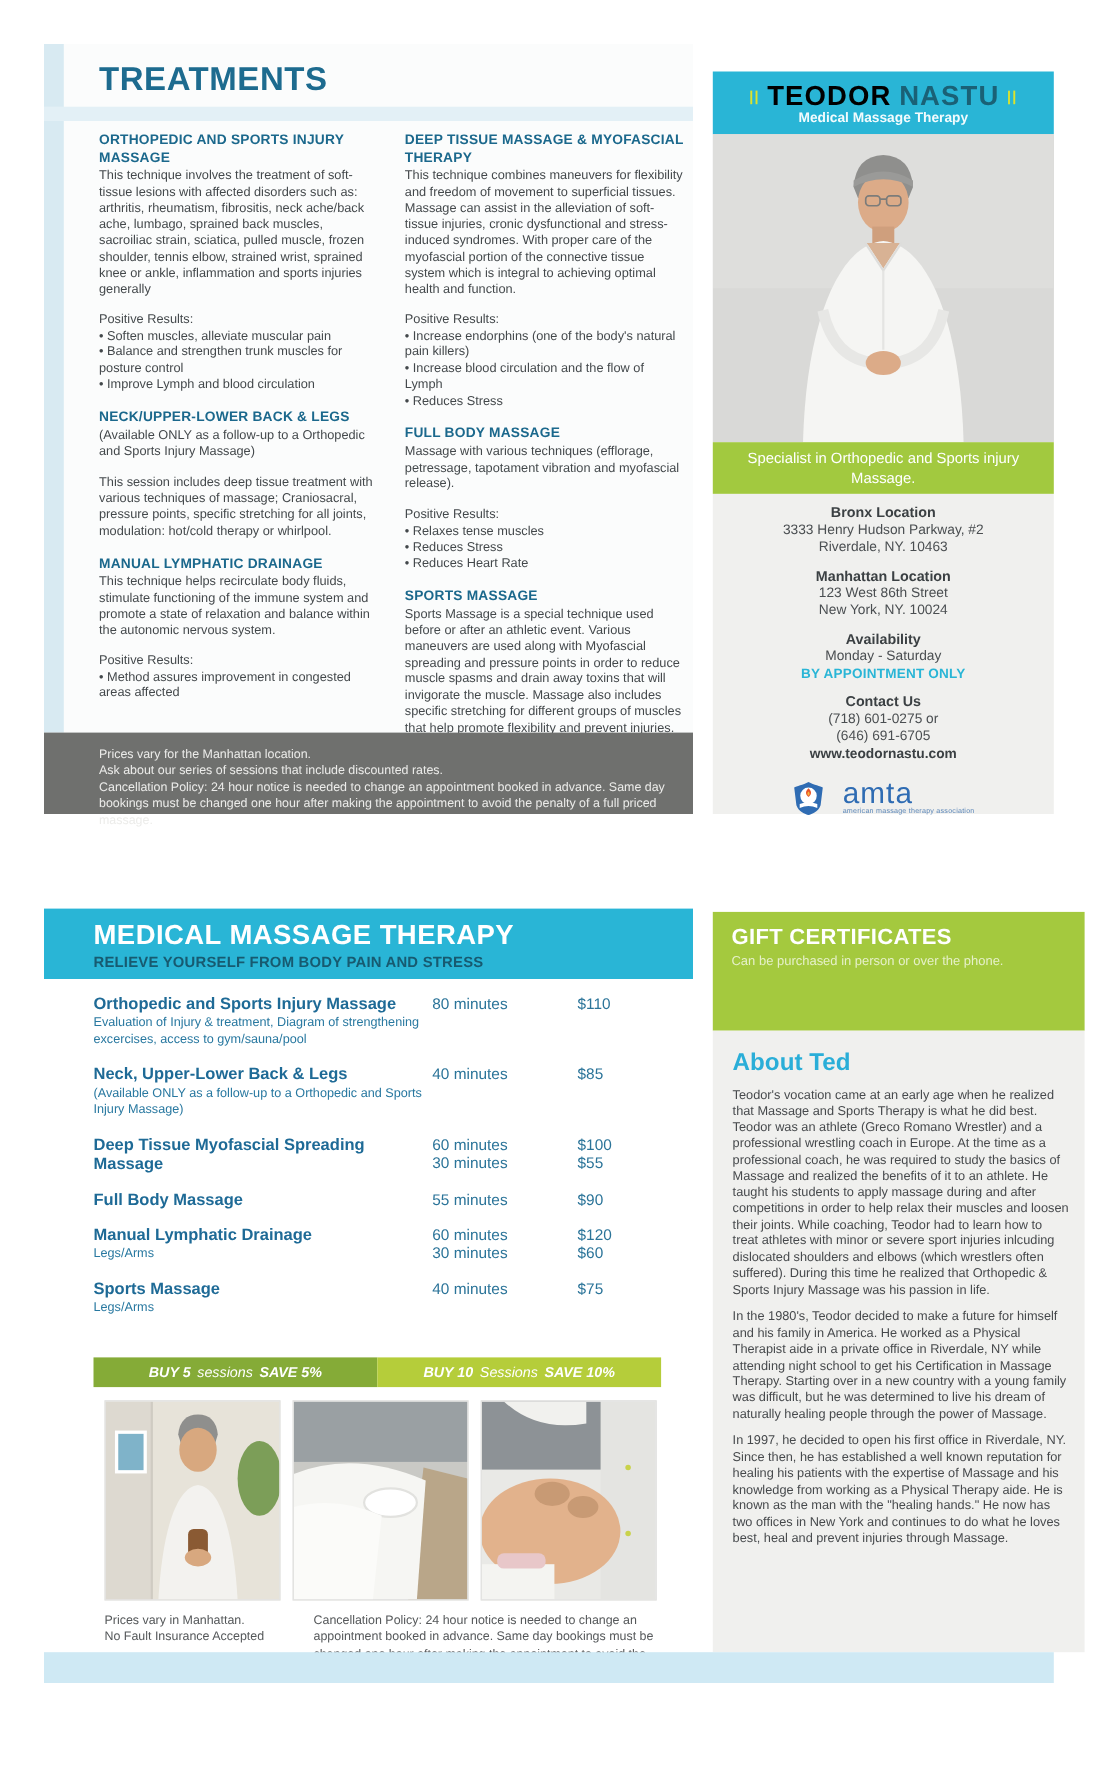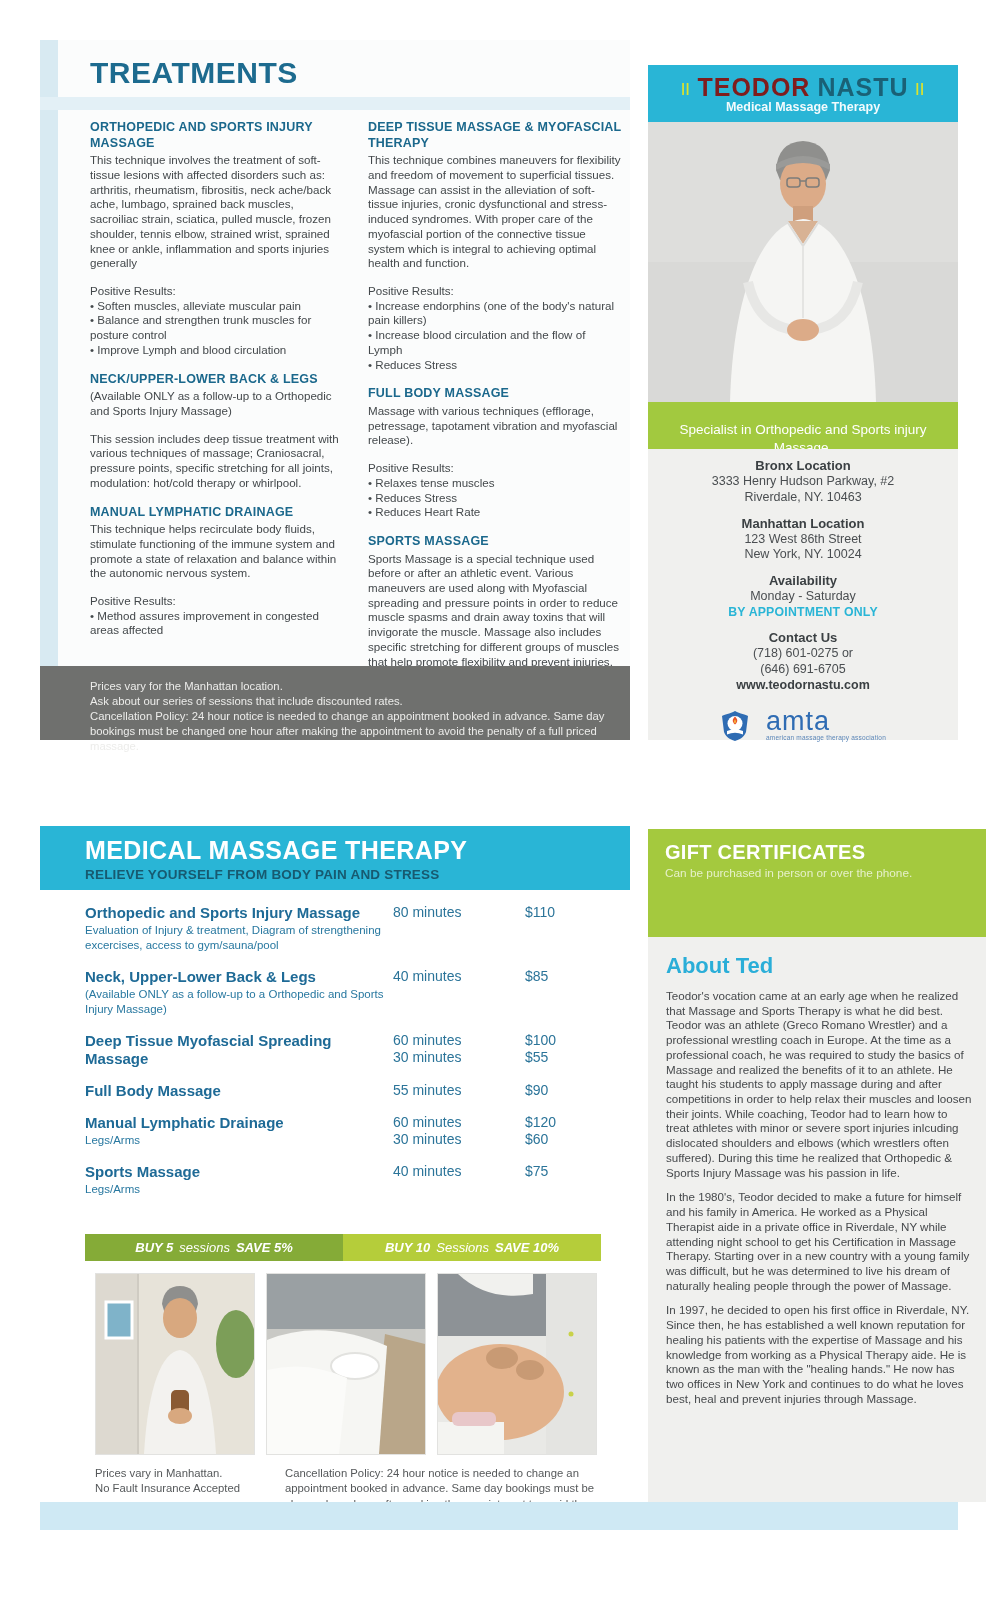--- a/index.html
+++ b/index.html
@@ -25,27 +25,27 @@
   .t-sec li{font-size:11.6px;color:#43484b;line-height:1.27;}
   .t-sec li::before{content:"• ";}
   .t-footer{position:absolute;left:0;right:0;bottom:0;height:74px;background:#6f706e;color:#ececea;
     font-size:11.3px;line-height:1.32;padding:13px 16px 13px 50px;box-sizing:border-box;}
 
   
   .sidebar-top{position:absolute;left:648px;top:40px;width:310px;height:700px;}
   .brand{position:absolute;top:25px;left:0;right:0;height:57px;background:#29b5d6;text-align:center;color:#fff;}
   .brand-line{display:flex;justify-content:center;align-items:center;gap:7px;margin-top:8px;}
   .brand-mark{color:#dde32b;font-weight:bold;font-size:13px;letter-spacing:1px;}
-  .brand-first{font-size:25px;font-weight:bold;letter-spacing:1px;color:#7f1d1d;}
+  .brand-first{font-size:25px;font-weight:bold;letter-spacing:1px;color:#000000;}
   .brand-last{font-size:25px;font-weight:bold;letter-spacing:1px;color:#1a6176;}
   .brand-sub{font-size:12.5px;font-weight:bold;margin-top:-2px;color:#f2fbfd;}
   .portrait{position:absolute;top:82px;left:0;right:0;height:280px;background:#d6d6d4;overflow:hidden;}
   .spec-band{position:absolute;top:362px;left:0;right:0;height:47px;background:#a2c93f;color:#ffffff;
     font-size:13.5px;line-height:1.35;text-align:center;padding-top:6px;box-sizing:border-box;}
-  .spec-band .inner{width:250px;margin:13px auto;}
+  .spec-band .inner{width:250px;margin:0 auto;}
   .info{position:absolute;top:409px;left:0;right:0;bottom:0;background:#f0f0ee;text-align:center;
     font-size:12.5px;color:#4a4e51;line-height:1.25;padding-top:9px;}
   .info-block{margin-bottom:10px;}
   .info-head{font-weight:bold;color:#3b4043;font-size:13px;}
   .appt{color:#29b5d6;font-weight:bold;font-size:12.3px;letter-spacing:.2px;}
   .site{font-weight:bold;color:#3b4043;cursor:pointer;}
   .amta{display:flex;justify-content:center;align-items:center;gap:16px;margin-top:16px;}
   .amta-text-wrap{text-align:left;}
   .amta-name{font-size:27px;color:#2f6cb3;letter-spacing:1px;line-height:.9;}
   .amta-tag{font-size:6.5px;color:#5b86b8;letter-spacing:.2px;}

